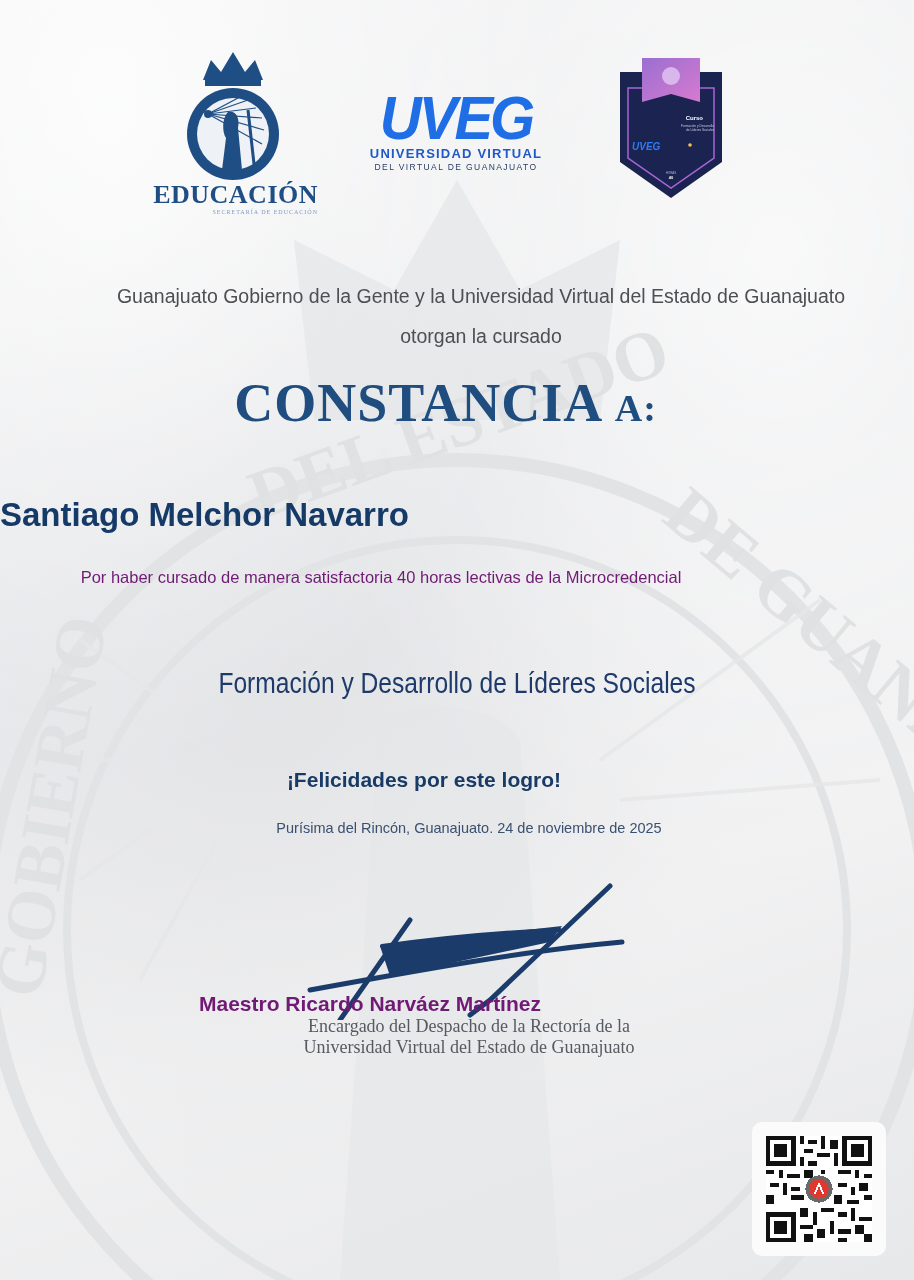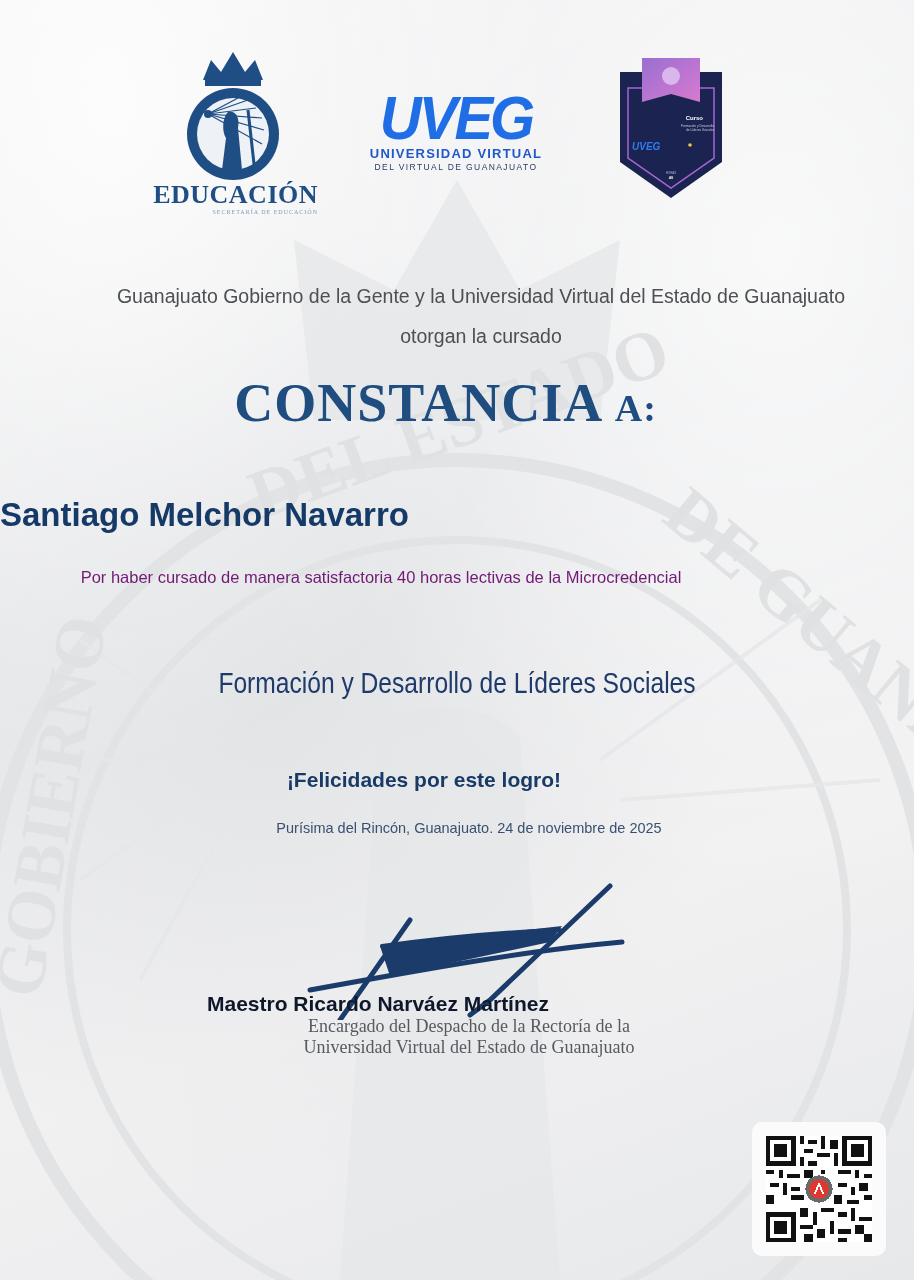--- a/index.html
+++ b/index.html
@@ -65,21 +65,21 @@
     position: absolute; top: 768px; left: 0; width: 848px; text-align: center;
     font-weight: bold; color: #183a66; font-size: 21px;
   }
   .place {
     position: absolute; top: 820px; left: 12px; width: 914px; text-align: center;
     color: #3a5070; font-size: 14.5px;
   }
   .signature { position: absolute; left: 300px; top: 880px; width: 340px; height: 140px; }
   .signer {
     position: absolute; top: 992px; left: 0; width: 740px; text-align: center;
-    font-weight: bold; color: #0f172a; font-size: 21px; padding-left: 8px;
+    font-weight: bold; color: #701a75; font-size: 21px; padding-left: 0;
   }
   .signer-role {
     position: absolute; top: 1016px; left: 12px; width: 914px; text-align: center;
     font-family: "Liberation Serif", serif; color: #555a60; font-size: 18px; line-height: 21px;
   }
   .qr-card {
     position: absolute; left: 752px; top: 1122px; width: 134px; height: 134px;
     background: #fbfbfb; border-radius: 10px;
   }
   .qr-card svg { position: absolute; left: 14px; top: 14px; }

